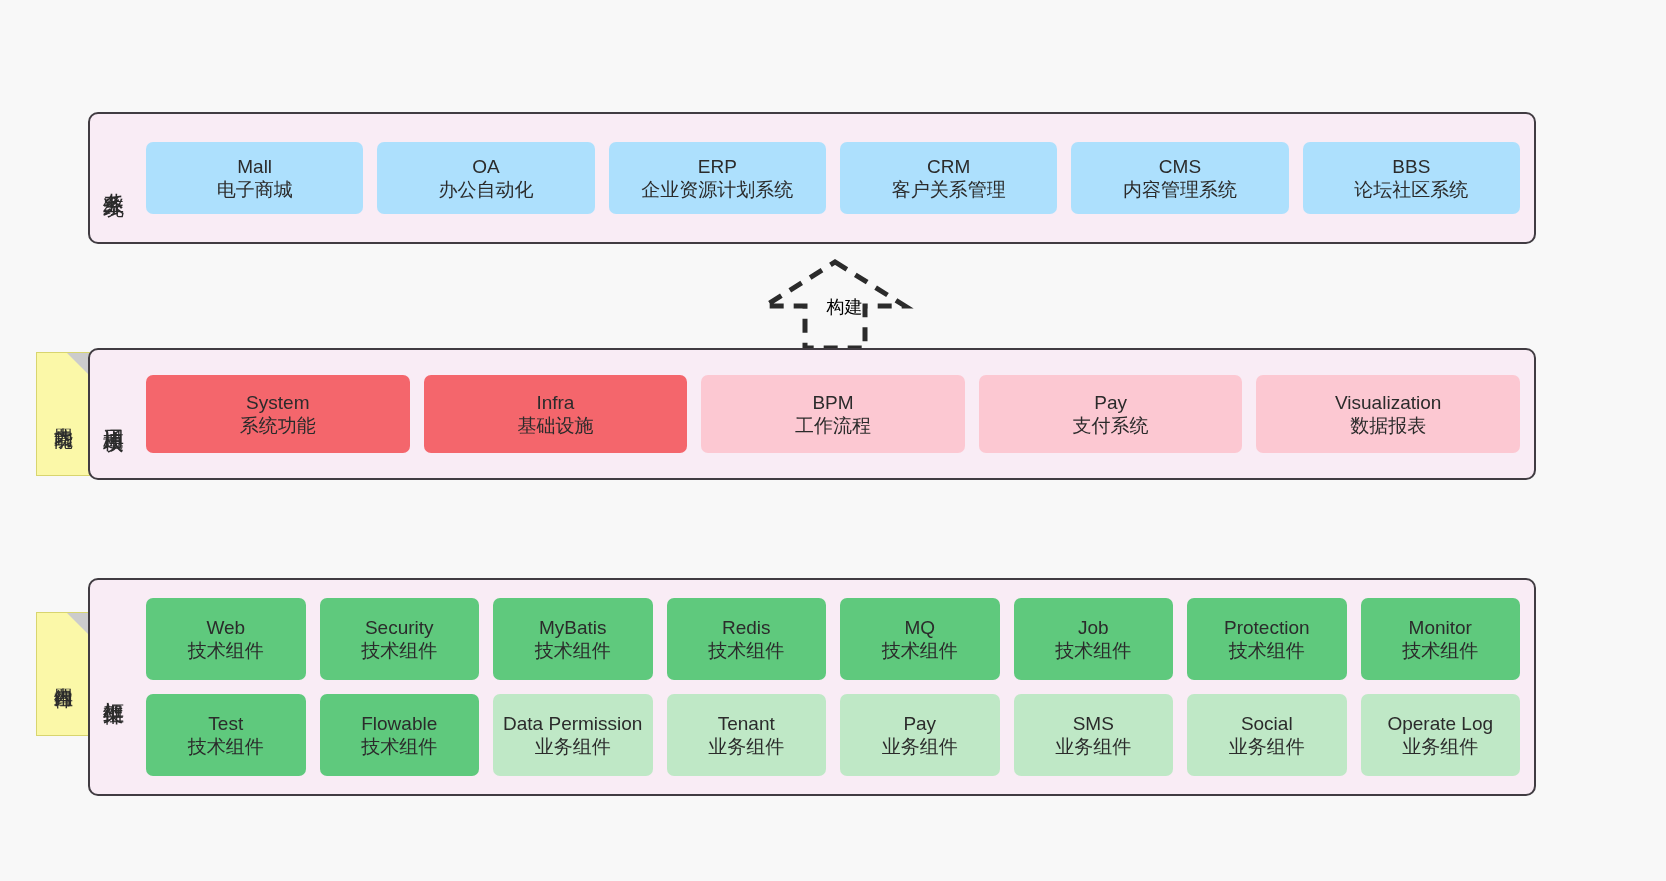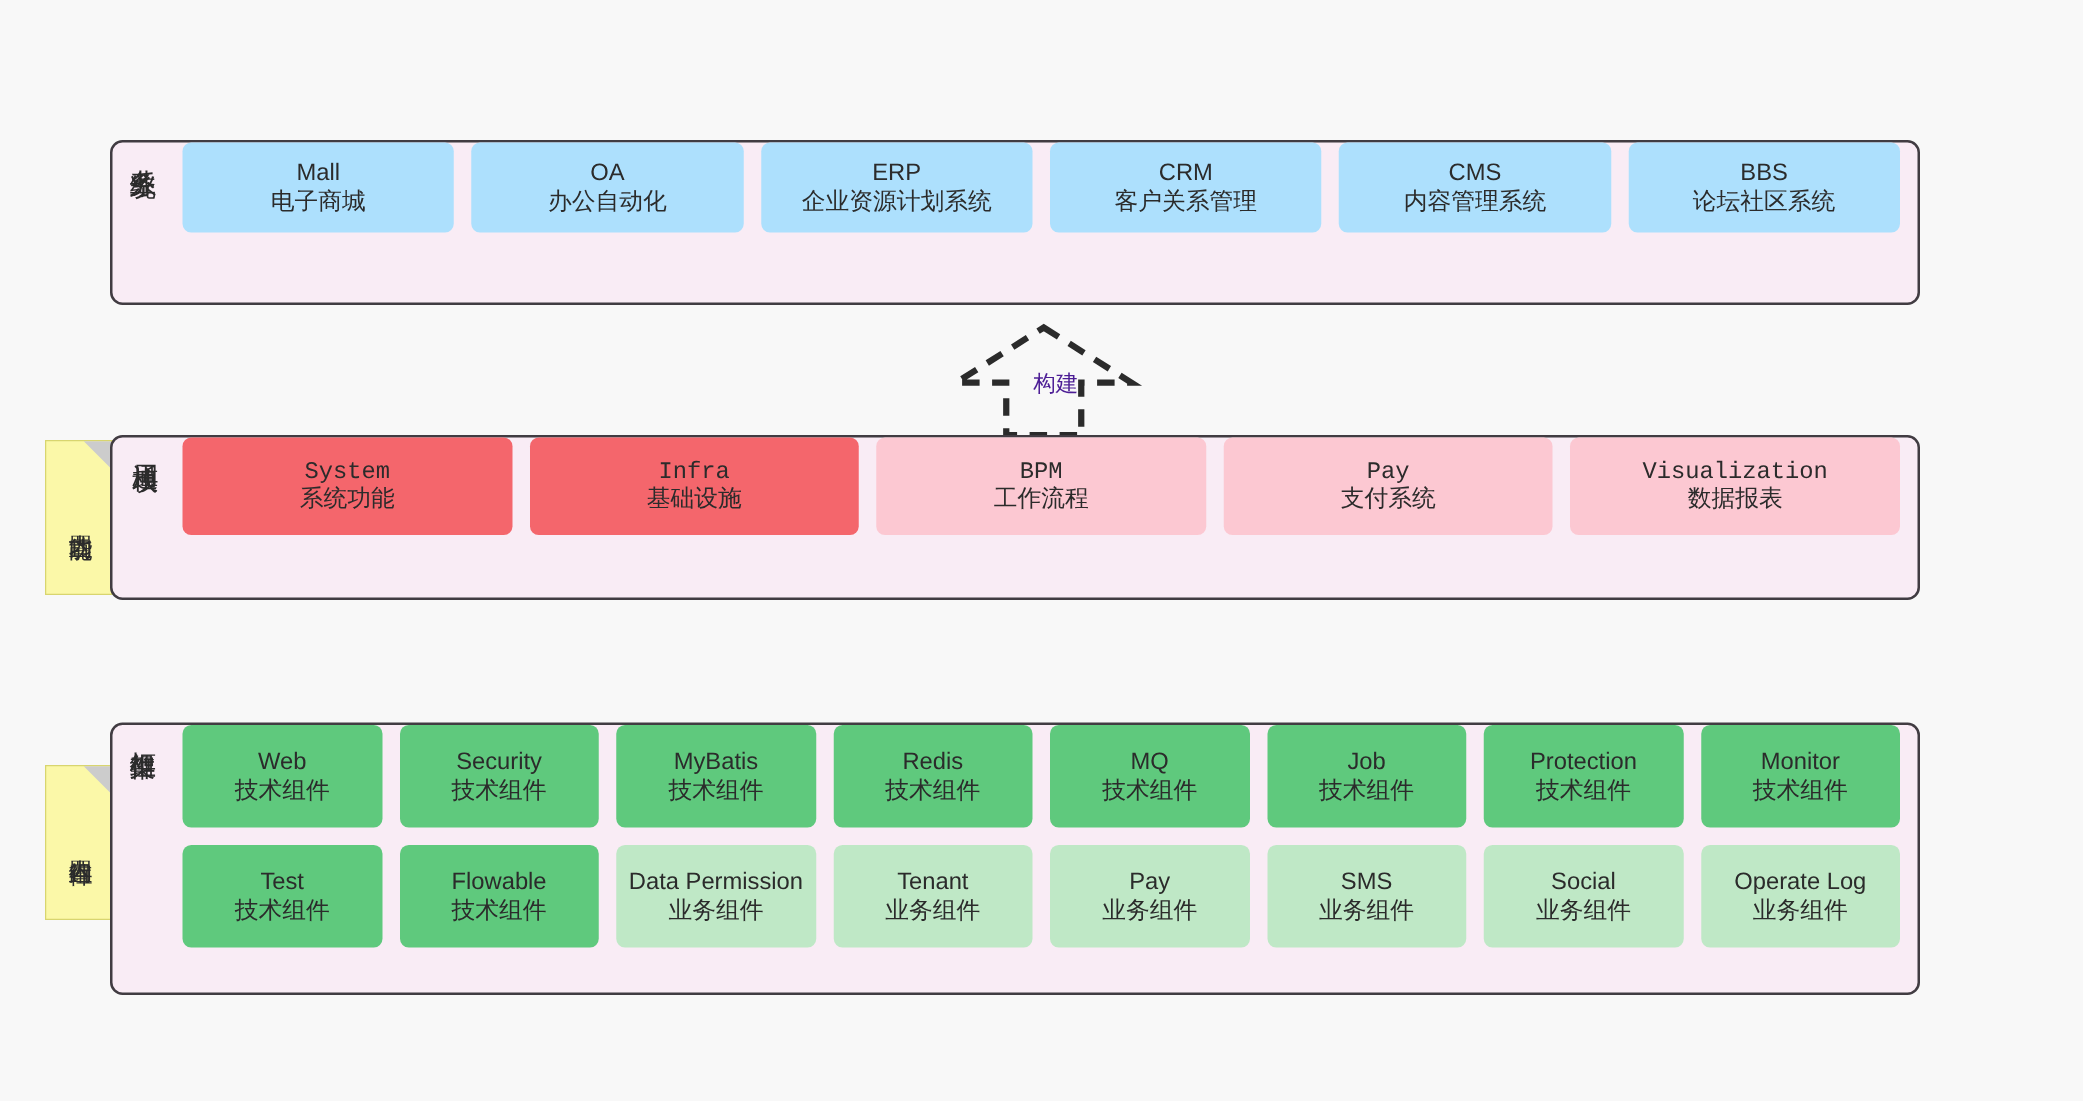--- a/index.html
+++ b/index.html
@@ -26,21 +26,21 @@
 
   
   .layer {
     position: absolute;
     background: #f9ecf5;
     border: 2px solid #413c42;
     border-radius: 10px;
     box-sizing: border-box;
     display: flex;
     flex-direction: row;
-    align-items: flex-start;
+    align-items: center;
   }
   .layer-title {
     flex: 0 0 auto;
     width: 46px;
     display: flex;
     align-items: center;
     justify-content: center;
     font-size: 21px;
     line-height: 1.18;
     letter-spacing: 1px;
@@ -85,21 +85,21 @@
   .c-red        { background: #f4666c; }
   .c-pink       { background: #fcc8d2; }
   .c-green      { background: #5fc97d; }
   .c-lightgreen { background: #bfe8c6; }
 
   
   #layer-business  { left: 88px;  top: 112px; width: 1448px; height: 132px; }
   #layer-business .layer-body { padding-left: 10px; }
   #layer-business .card { height: 72px; }
 
-  #layer-common    { left: 88px;  top: 348px; width: 1448px; height: 132px; font-family: Liberation Mono, monospace; }
+  #layer-common    { left: 88px;  top: 348px; width: 1448px; height: 132px; }
   #layer-common .layer-body { padding-left: 10px; }
   #layer-common .card { height: 78px; }
 
   #layer-framework { left: 88px;  top: 578px; width: 1448px; height: 218px; }
   #layer-framework .layer-body { padding-left: 10px; gap: 14px; }
   #layer-framework .card { height: 82px; }
 
   
   .note {
     position: absolute;
@@ -130,21 +130,21 @@
   #note-components { left: 36px; top: 612px; height: 124px; }
 
   
   .arrow {
     position: absolute;
   }
   .arrow svg { display: block; overflow: visible; }
   .arrow .arrow-label {
     position: absolute;
     font-size: 18px;
-    color: #4c1d95;
+    color: #000000;
     background: transparent;
     white-space: nowrap;
     left: 50%;
     transform: translateX(-50%);
   }
   #arrow-build  { left: 755px; top: 258px; width: 160px; height: 92px; }
   #arrow-build .arrow-label  { top: 37px; left: 56%; }
   #arrow-impl   { left: 770px; top: 490px; width: 160px; height: 92px; }
   #arrow-impl .arrow-label   { top: 37px; left: 56%; }
 </style>

